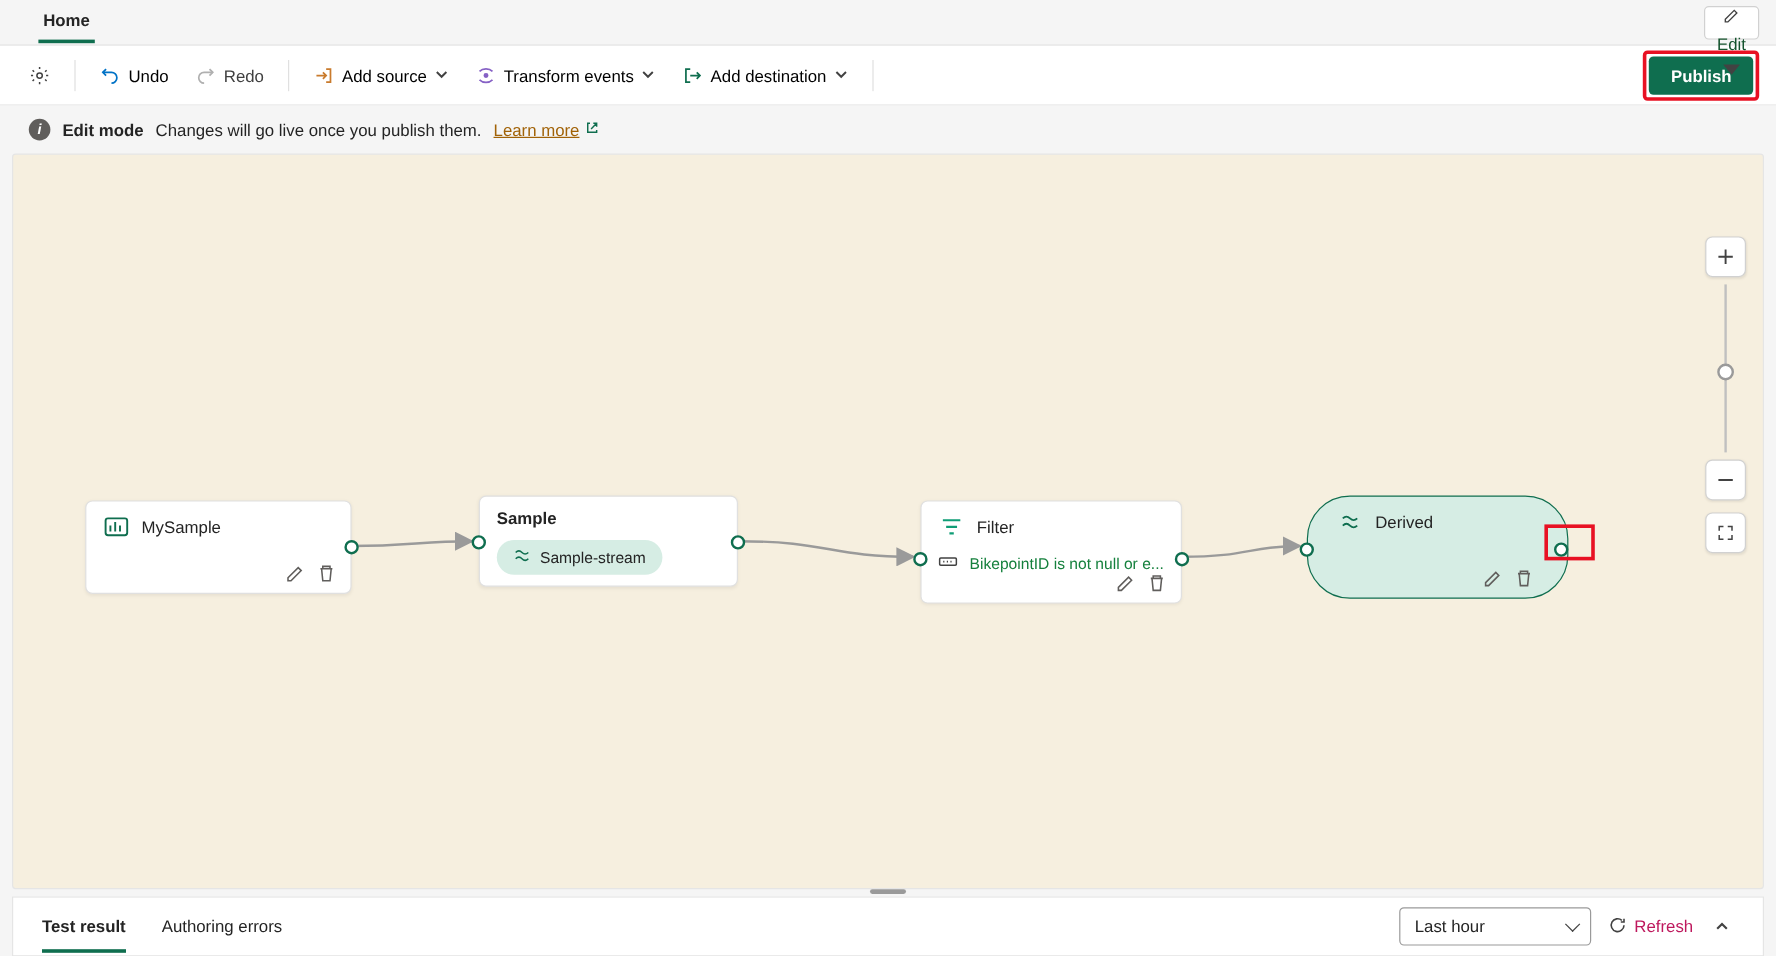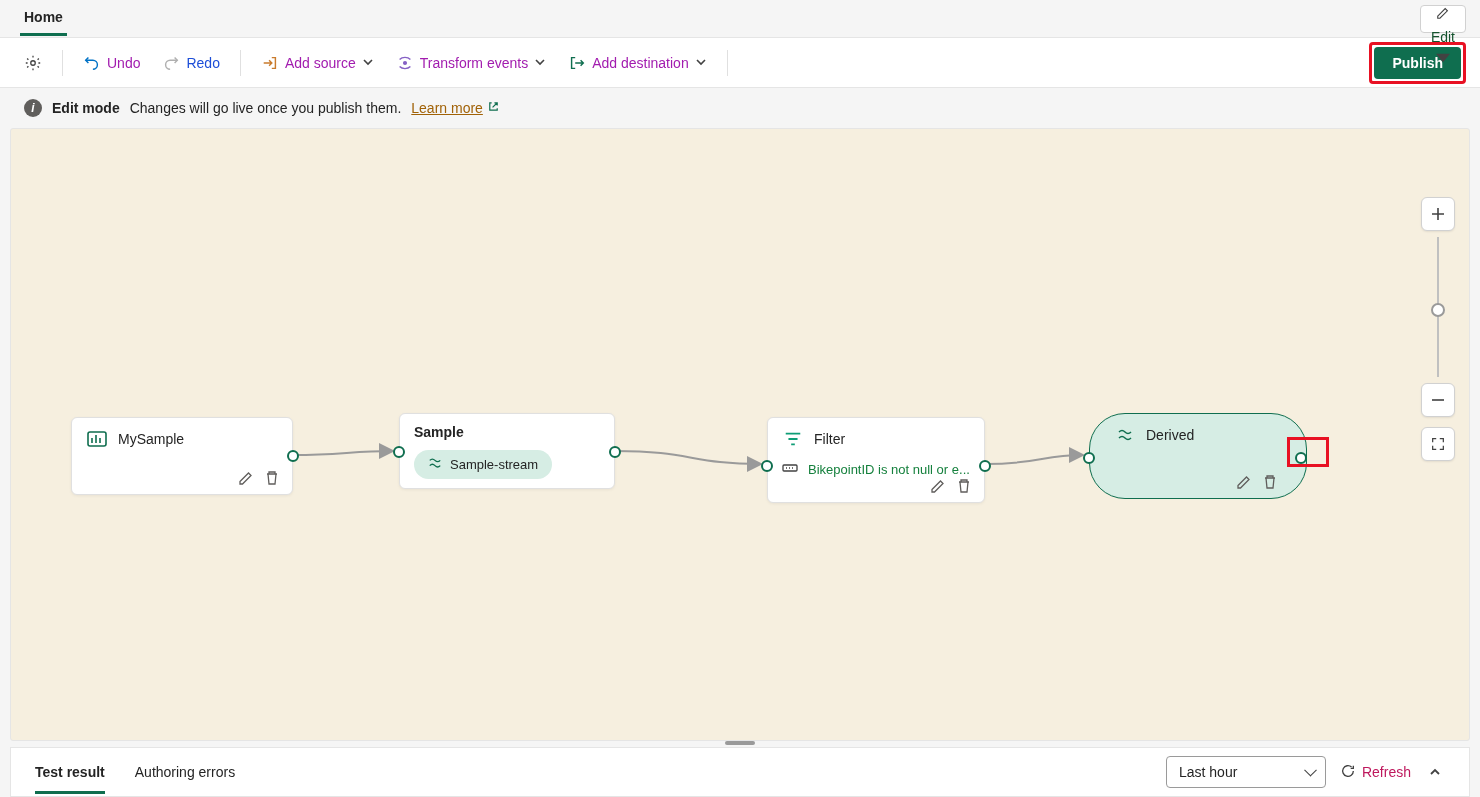--- a/index.html
+++ b/index.html
@@ -12,21 +12,21 @@
   height: 797px;
   overflow: hidden;
   position: relative;
 }
 
 
 .top-tabs {
   height: 38px;
   display: flex;
   align-items: center;
-  padding: 0 20px;
+  padding: 0 32px;
   background: #f5f5f5;
   border-bottom: 1px solid #e5e5e5;
   position: relative;
 }
 .tab {
   padding: 8px 4px;
   font-weight: 600;
   font-size: 14px;
   border-bottom: 3px solid #0f6e4f;
   cursor: pointer;
@@ -62,24 +62,24 @@
 }
 .toolbar-btn {
   display: flex;
   align-items: center;
   gap: 6px;
   padding: 6px 10px;
   border: none;
   background: transparent;
   cursor: pointer;
   font-size: 14px;
-  color: #a21caf;
+  color: #000000;
   border-radius: 4px;
 }
-.toolbar-btn.disabled { color: #1d4ed8; cursor: default; }
+.toolbar-btn.disabled { color: #404040; cursor: default; }
 .toolbar-sep {
   width: 1px;
   height: 26px;
   background: #e0e0e0;
   margin: 0 8px;
 }
 .toolbar-icon { width: 18px; height: 18px; display: inline-flex; align-items: center; justify-content: center; }
 .chevron-down { width: 12px; height: 12px; }
 
 .publish-wrap {

